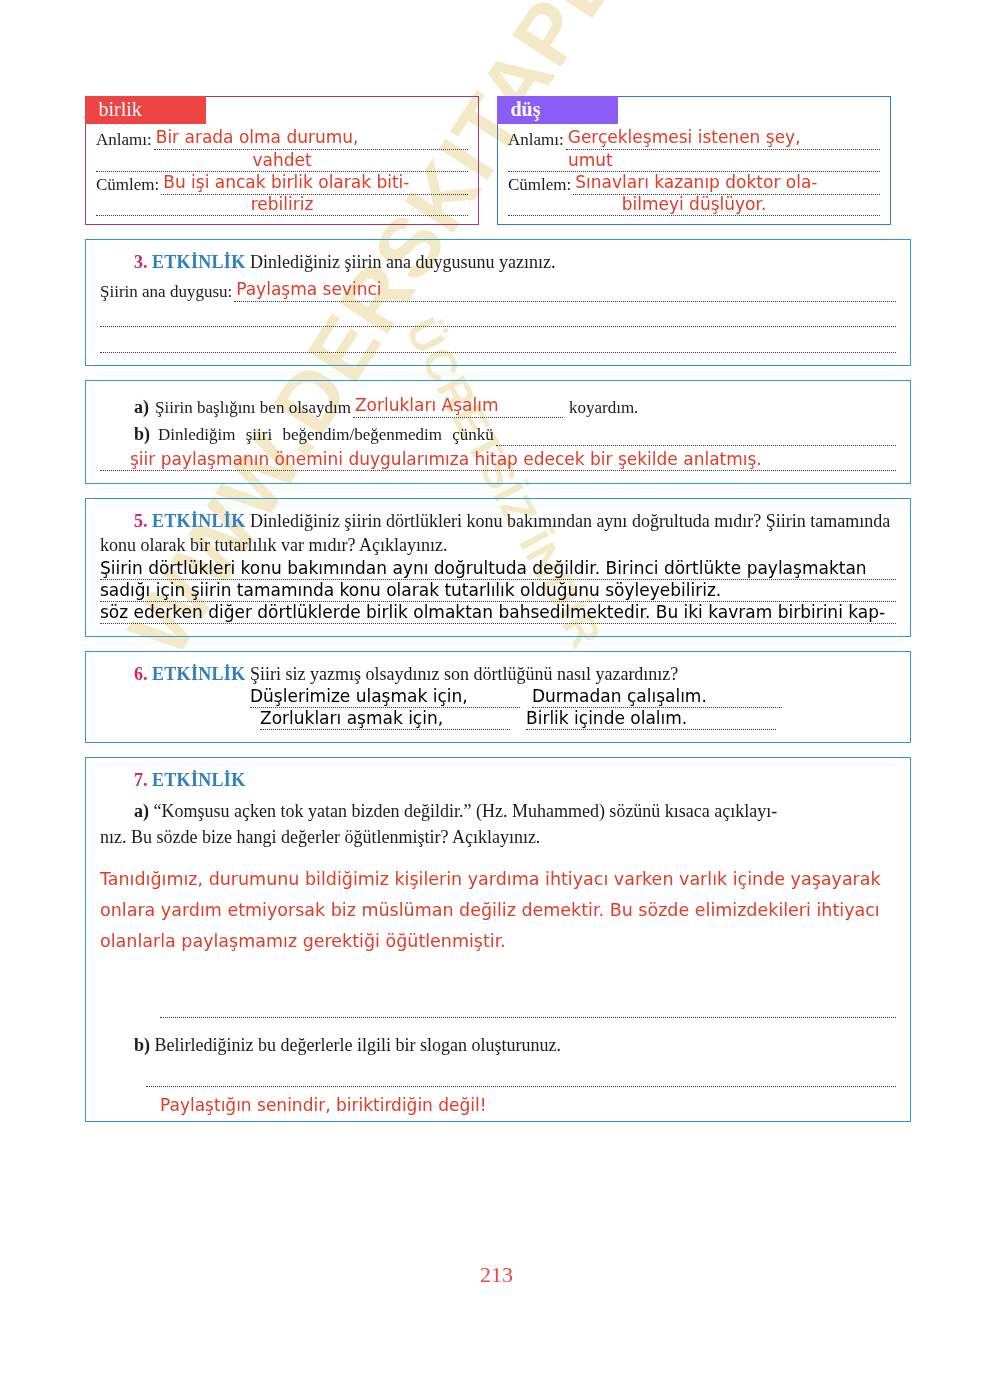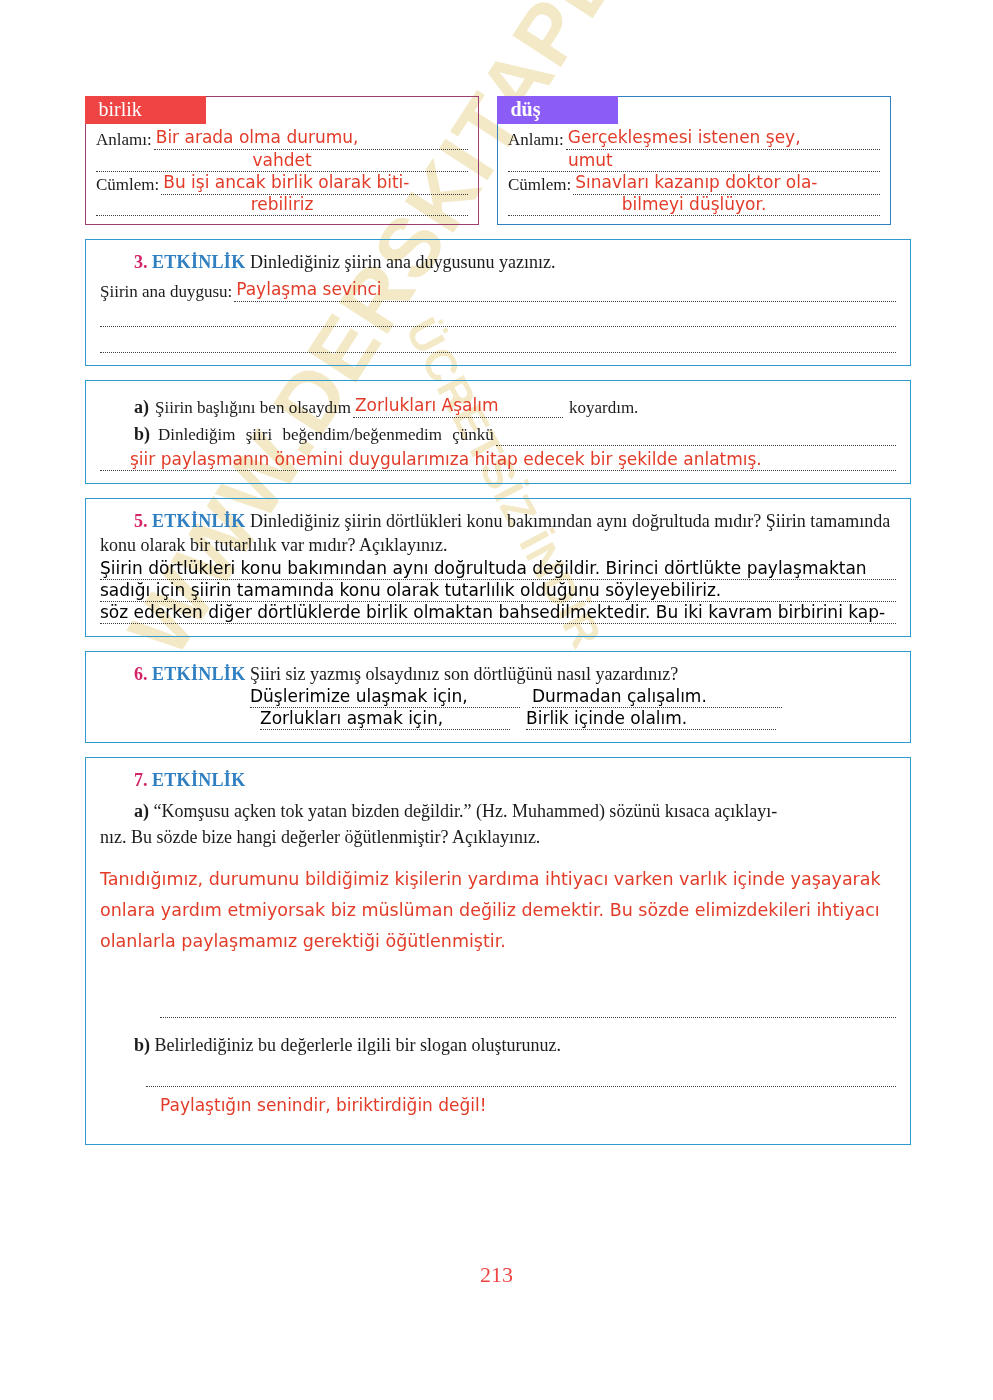--- a/index.html
+++ b/index.html
@@ -342,21 +342,21 @@
         <span>Şiiri siz yazmış olsaydınız son dörtlüğünü nasıl yazardınız?</span>
       </div>
       <div class="center-block">
         <div class="hand-line" style="display:inline-block; min-width:270px;">Düşlerimize ulaşmak için,</div>
         <div class="hand-line" style="display:inline-block; min-width:250px; margin-left:8px;">Durmadan çalışalım.</div>
         <div class="hand-line" style="display:inline-block; min-width:250px; margin-left:10px;">Zorlukları aşmak için,</div>
         <div class="hand-line" style="display:inline-block; min-width:250px; margin-left:12px;">Birlik içinde olalım.</div>
       </div>
     </div>
 
-    <div class="act-box" style="padding-bottom:29px;">
+    <div class="act-box" style="padding-bottom:6px;">
       <div class="act-head">
         <span class="indent"></span><span class="act-num">7.</span>
         <span class="act-word">ETKİNLİK</span>
       </div>
 
       <div class="mixed" style="margin-top:6px;">
         <span class="indent"></span><span class="bold-letter">a)</span>
         <span>“Komşusu açken tok yatan bizden değildir.” (Hz. Muhammed) sözünü kısaca açıklayı-</span>
         <div>nız. Bu sözde bize hangi değerler öğütlenmiştir? Açıklayınız.</div>
       </div>

